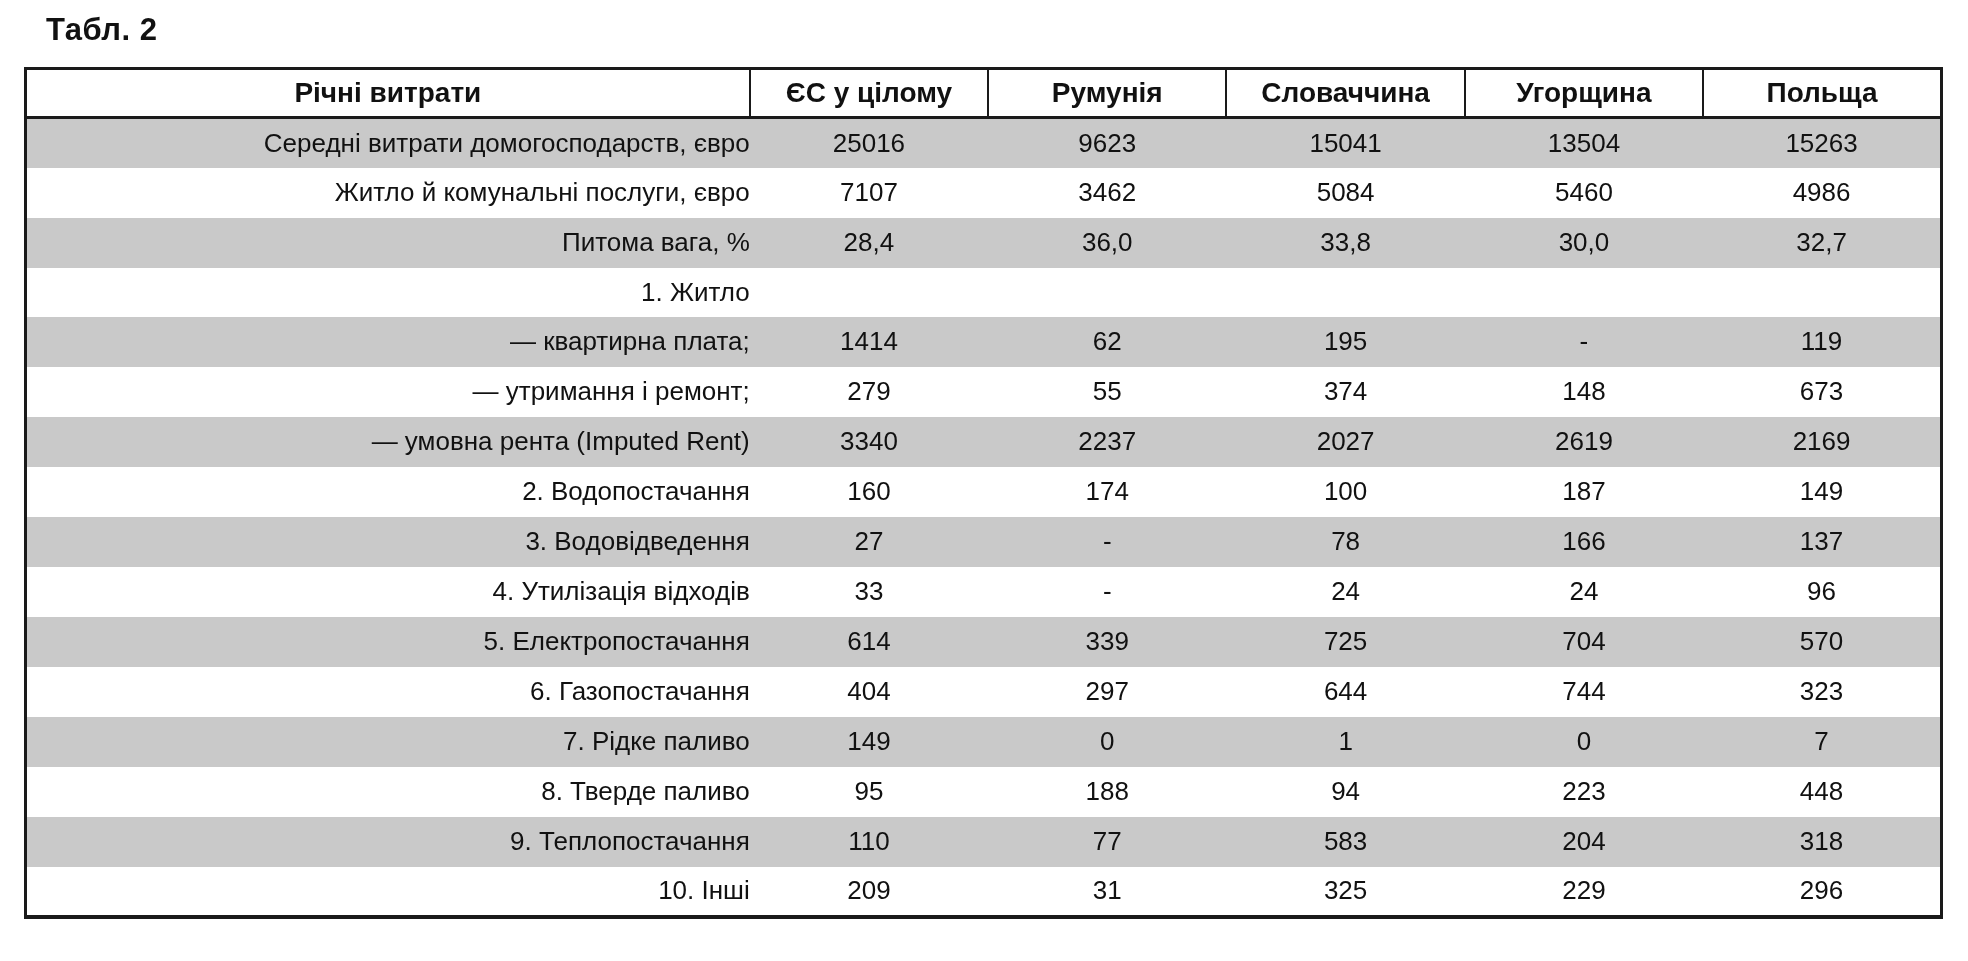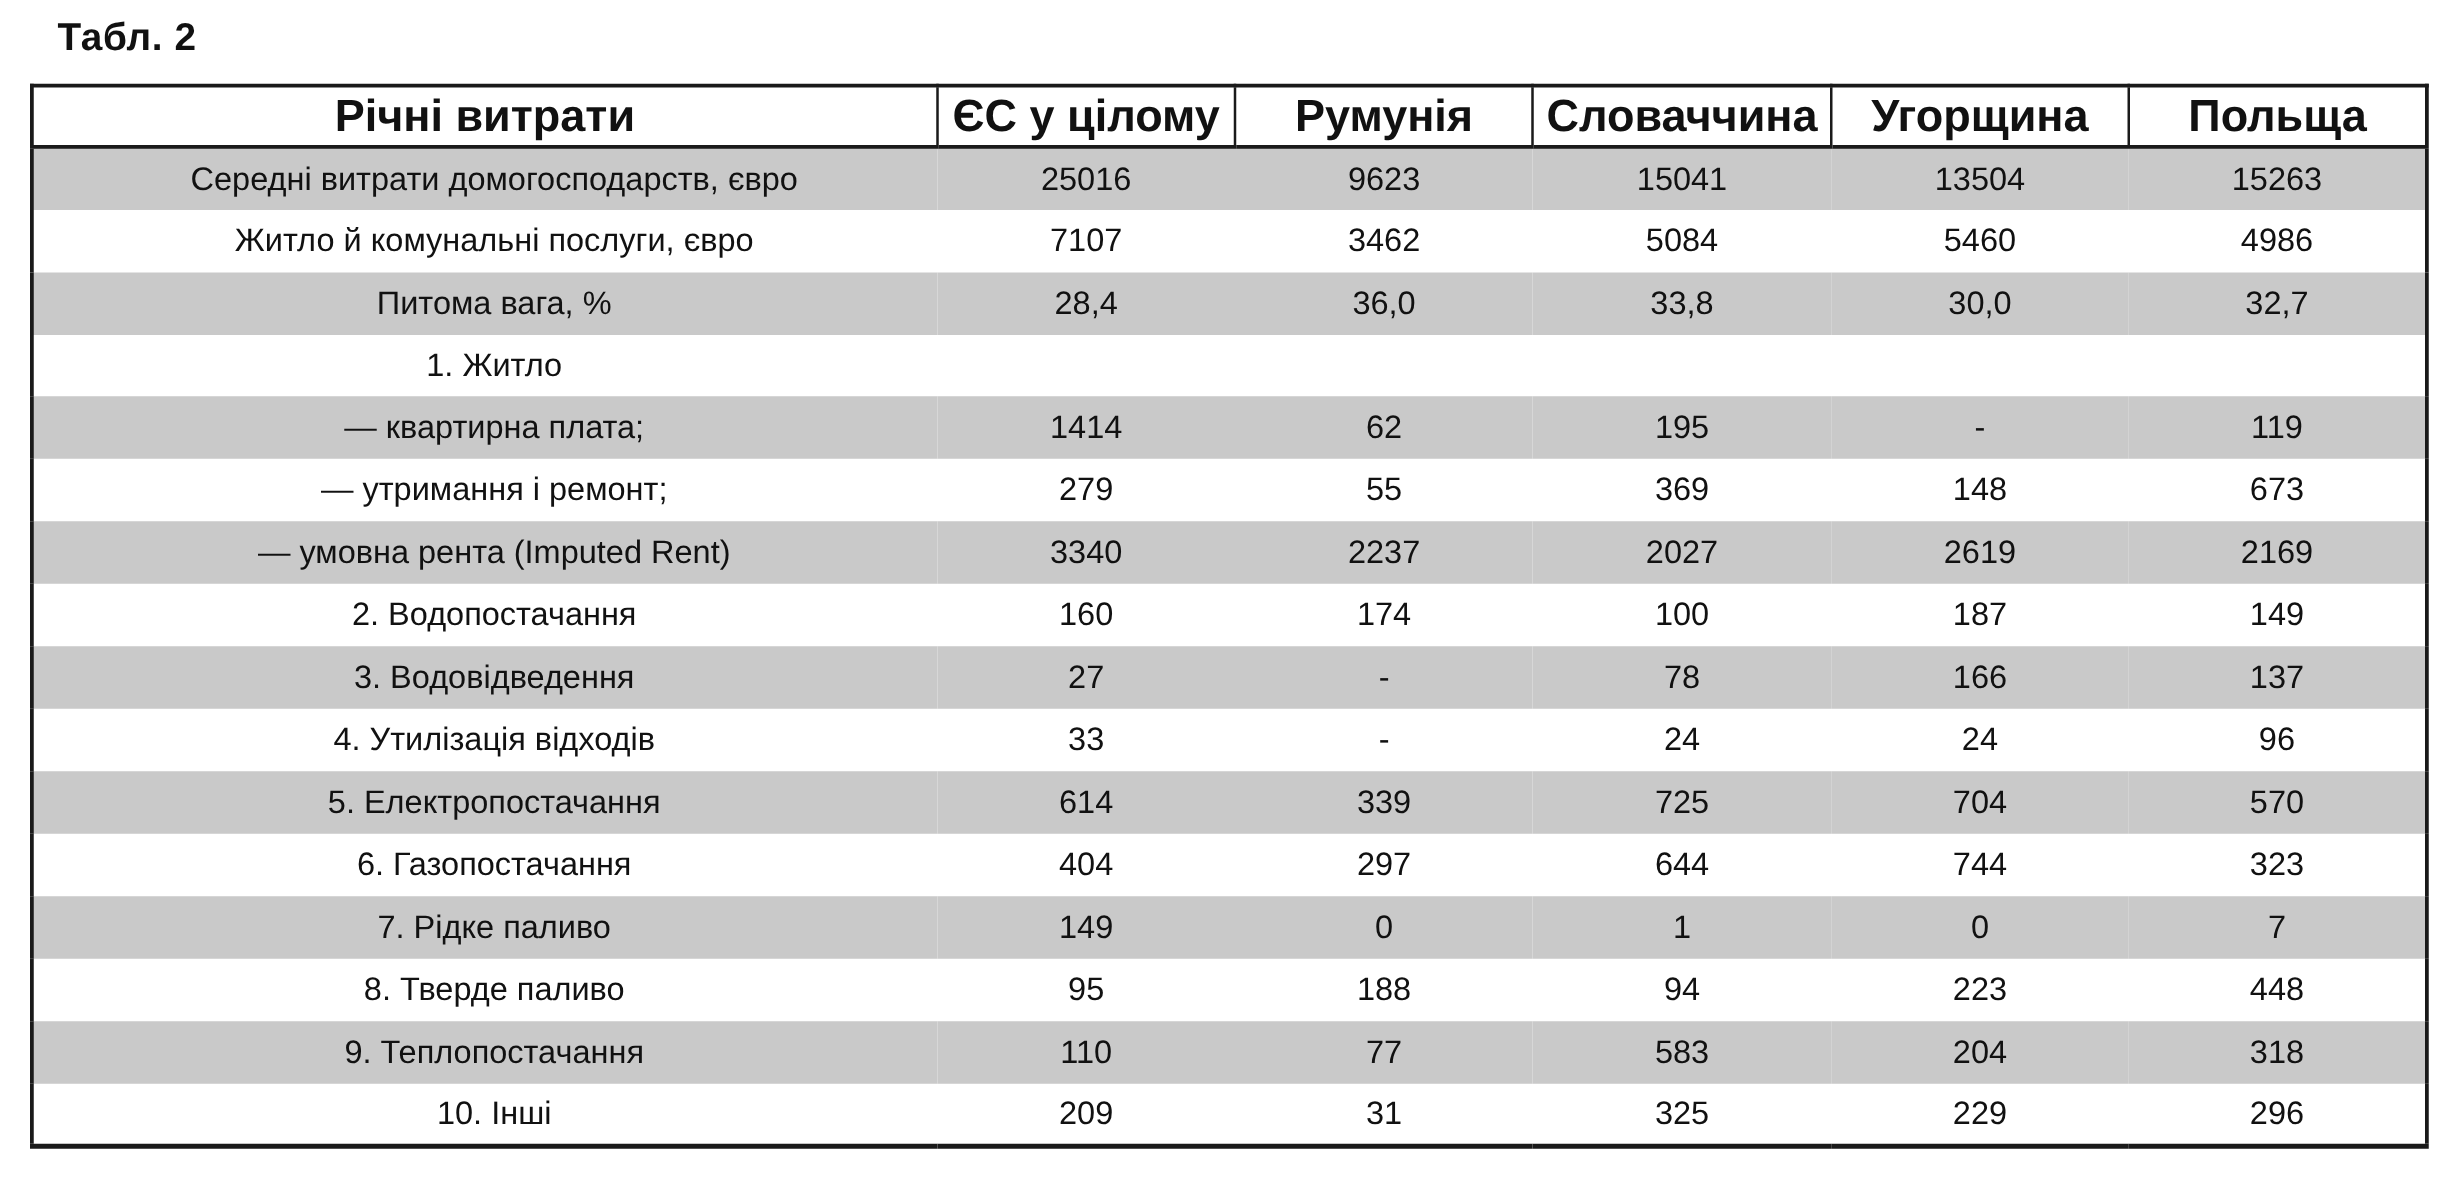--- a/index.html
+++ b/index.html
@@ -29,39 +29,39 @@
     width: 1919px;
     border-collapse: collapse;
     table-layout: fixed;
     border: 3px solid var(--border);
     border-bottom-width: 4px;
   }
   col.label-col   { width: 37.8%; }
   col.value-col   { width: 12.44%; }
   thead th {
     height: 49px;
-    font-size: 36px;
+    font-size: 28px;
     font-weight: bold;
     vertical-align: middle;
     background: var(--bg);
     border-right: 2px solid var(--border);
     border-bottom: 3px solid var(--border);
     padding: 0;
   }
   thead th:last-child { border-right: none; margin-top: 12px; }
   tbody td {
     height: 50px;
     font-size: 26px;
     text-align: center;
     vertical-align: middle;
     padding: 0;
     border: none;
   }
   tbody td.label {
-    text-align: center;
+    text-align: right;
     padding-left: 14px;
   }
   tbody tr:nth-child(odd) { background: var(--row-shade); }
   tbody tr.section-row td { height: 49px; }
 </style>
 </head>
 <body>
 
 <div class="caption">Табл. 2</div>
 
@@ -122,21 +122,21 @@
       <td>1414</td>
       <td>62</td>
       <td>195</td>
       <td>-</td>
       <td>119</td>
     </tr>
     <tr>
       <td class="label">— утримання і ремонт;</td>
       <td>279</td>
       <td>55</td>
-      <td>369</td>
+      <td>374</td>
       <td>148</td>
       <td>673</td>
     </tr>
     <tr>
       <td class="label">— умовна рента (Imputed Rent)</td>
       <td>3340</td>
       <td>2237</td>
       <td>2027</td>
       <td>2619</td>
       <td>2169</td>

